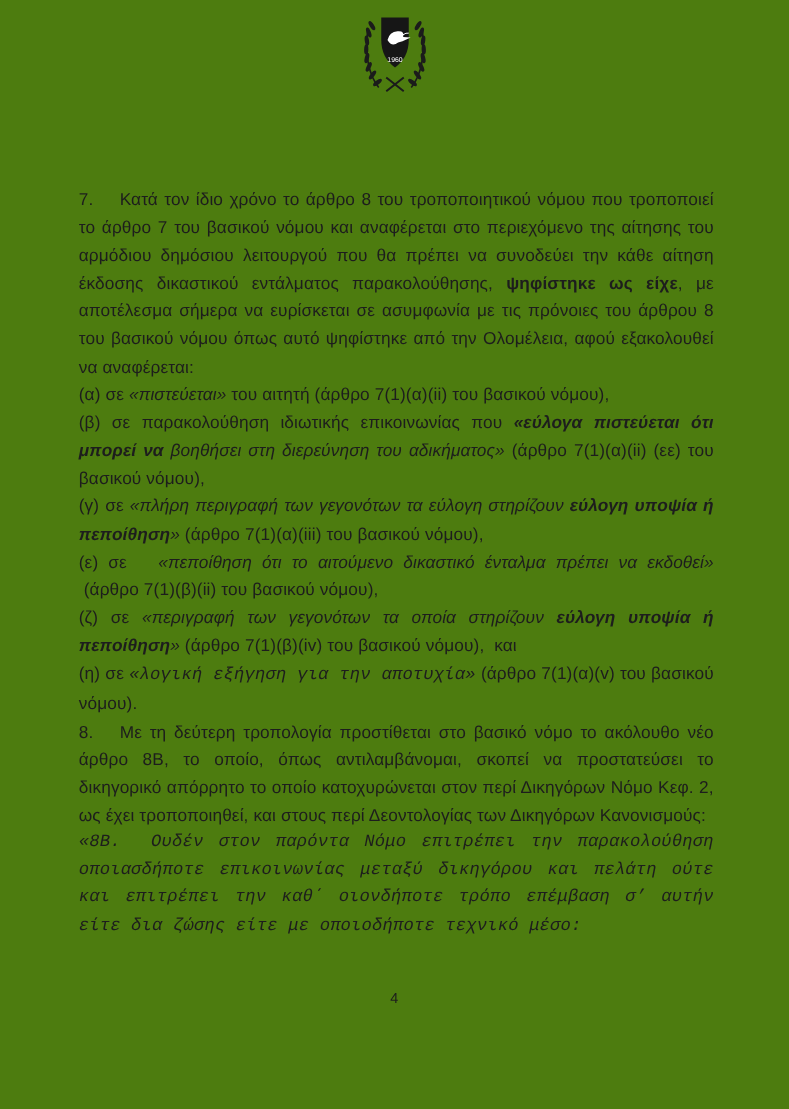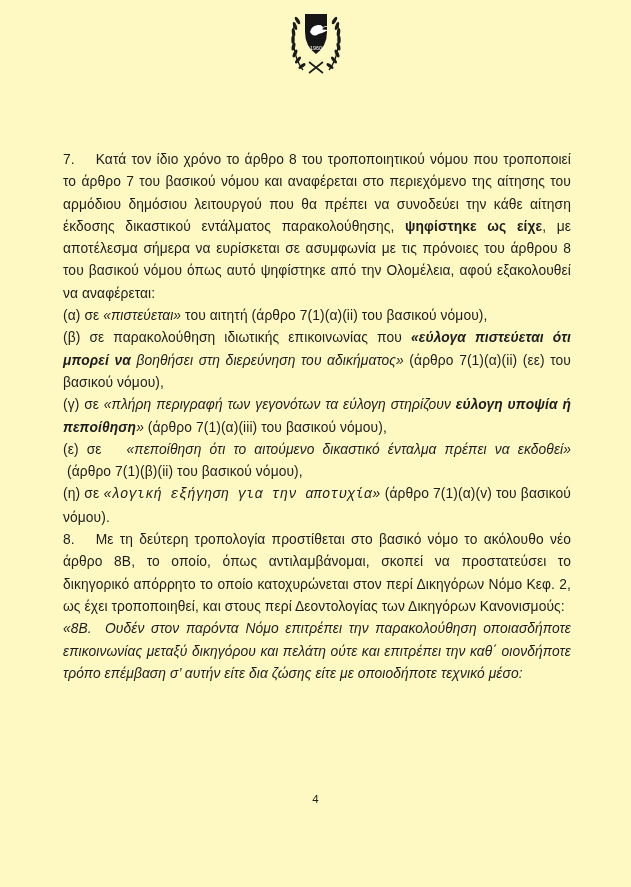--- a/index.html
+++ b/index.html
@@ -5,21 +5,21 @@
   * { box-sizing: border-box; }
   html, body { margin: 0; padding: 0; }
   body {
     width: 631px; height: 887px;
     background: #ffffff;
     font-family: "Liberation Sans", sans-serif;
   }
   .page {
     position: relative;
     width: 631px; height: 887px;
-    background: #fef9c3;
+    background: #4d7c0f;
     color: #1d1d1d;
     overflow: hidden;
   }
   .emblem {
     position: absolute;
     top: 12px; left: 50%;
     transform: translateX(-50%);
     width: 68px; height: 64px;
   }
   .content {
@@ -28,21 +28,21 @@
     width: 508px;
     font-size: 13.8px;
     line-height: 22.3px;
     text-align: justify;
     letter-spacing: 0.1px;
   }
   .content p { margin: 0; }
   .p7 { margin-bottom: 15px; }
   .p8 { margin-top: 12px; }
   .quote { margin-left: 34px; }
-  .q1 { margin-top: 9px; }
+  .q1 { margin-top: 9px; font-family: Liberation Mono, monospace; }
   .q2 { margin-top: 11px; }
   .tab { display: inline-block; width: 21px; }
   .page-number {
     position: absolute;
     top: 793px; left: 0; right: 0;
     text-align: center;
     font-size: 11.5px;
     color: #1d1d1d;
   }
 </style>
@@ -87,20 +87,21 @@
       <text x="34" y="37.5" text-anchor="middle" font-size="5.5" fill="#ffffff" font-family="Liberation Sans, sans-serif">1960</text>
     </svg>
   </div>
 
   <div class="content">
     <p class="p7"><span>7.</span><span class="tab"></span><span>Κατά τον ίδιο χρόνο το άρθρο 8 του τροποποιητικού νόμου που τροποποιεί το άρθρο 7 του βασικού νόμου και αναφέρεται στο περιεχόμενο της αίτησης του αρμόδιου δημόσιου λειτουργού που θα πρέπει να συνοδεύει την κάθε αίτηση έκδοσης δικαστικού εντάλματος παρακολούθησης, </span><span style="font-weight: bold;">ψηφίστηκε ως είχε</span><span>, με αποτέλεσμα σήμερα να ευρίσκεται σε ασυμφωνία με τις πρόνοιες του άρθρου 8 του βασικού νόμου όπως αυτό ψηφίστηκε από την Ολομέλεια, αφού εξακολουθεί να αναφέρεται:</span></p>
     <p class="list-item"><span>(α) σε </span><span style="font-style: italic;">«πιστεύεται»</span><span> του αιτητή (άρθρο 7(1)(α)(ii) του βασικού νόμου),</span></p>
     <p class="list-item"><span>(β) σε παρακολούθηση ιδιωτικής επικοινωνίας που </span><span style="font-weight: bold; font-style: italic;">«εύλογα πιστεύεται ότι μπορεί να </span><span style="font-style: italic;">βοηθήσει στη διερεύνηση του αδικήματος»</span><span> (άρθρο 7(1)(α)(ii) (εε) του βασικού νόμου),</span></p>
     <p class="list-item"><span>(γ) σε </span><span style="font-style: italic;">«πλήρη περιγραφή των γεγονότων τα εύλογη στηρίζουν </span><span style="font-weight: bold; font-style: italic;">εύλογη υποψία ή πεποίθηση</span><span style="font-style: italic;">»</span><span> (άρθρο 7(1)(α)(iii) του βασικού νόμου),</span></p>
     <p class="list-item"><span>(ε) σε </span><span style="font-style: italic; margin-left: 17px;">«πεποίθηση ότι το αιτούμενο δικαστικό ένταλμα πρέπει να εκδοθεί»</span><span> &nbsp;(άρθρο 7(1)(β)(ii) του βασικού νόμου),</span></p>
+    <p class="list-item"><span>(ζ) σε </span><span style="font-style: italic;">«περιγραφή των γεγονότων τα οποία στηρίζουν </span><span style="font-weight: bold; font-style: italic;">εύλογη υποψία ή πεποίθηση</span><span style="font-style: italic;">»</span><span> (άρθρο 7(1)(β)(iv) του βασικού νόμου), &nbsp;και</span></p>
     <p class="list-item"><span>(η) σε </span><span style="font-style: italic; font-family: Liberation Mono, monospace;">«λογική εξήγηση για την αποτυχία»</span><span> (άρθρο 7(1)(α)(v) του βασικού νόμου).</span></p>
     <p class="p8"><span>8.</span><span class="tab"></span><span>Με τη δεύτερη τροπολογία προστίθεται στο βασικό νόμο το ακόλουθο νέο άρθρο 8Β, το οποίο, όπως αντιλαμβάνομαι, σκοπεί να προστατεύσει το δικηγορικό απόρρητο το οποίο κατοχυρώνεται στον περί Δικηγόρων Νόμο Κεφ. 2, ως έχει τροποποιηθεί, και στους περί Δεοντολογίας των Δικηγόρων Κανονισμούς:</span></p>
     <p class="quote q1"><span style="font-style: italic;">«8Β. &nbsp;Ουδέν στον παρόντα Νόμο επιτρέπει την παρακολούθηση οποιασδήποτε επικοινωνίας μεταξύ δικηγόρου και πελάτη ούτε και επιτρέπει την καθ΄ οιονδήποτε τρόπο επέμβαση σ’ αυτήν είτε δια ζώσης είτε με οποιοδήποτε τεχνικό μέσο:</span></p>
   </div>
 
   <div class="page-number">4</div>
 
 </div>
 
 </body></html>

